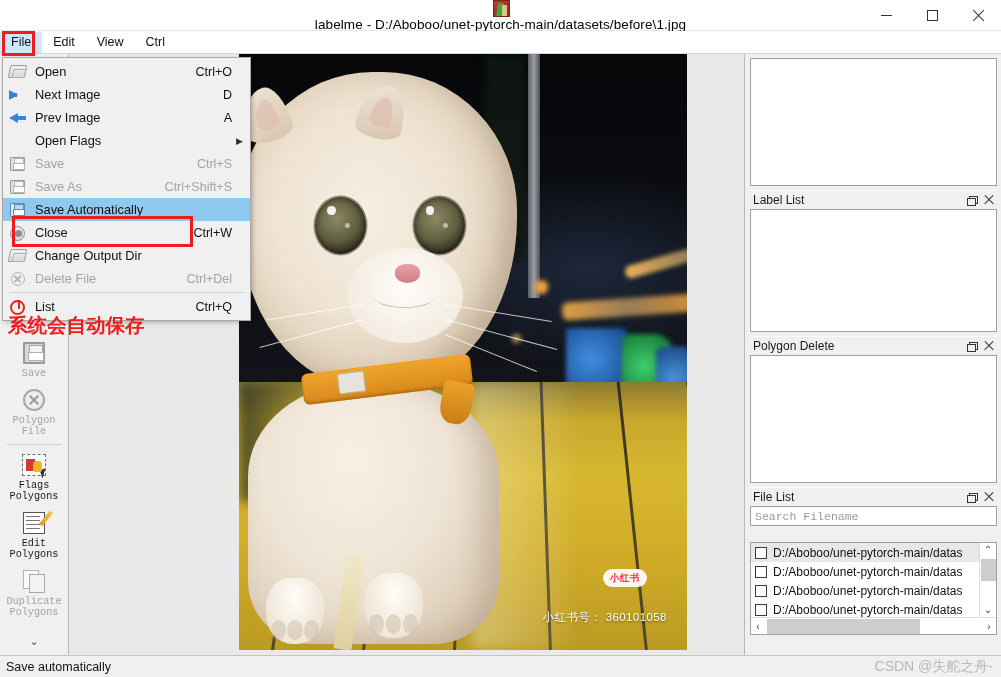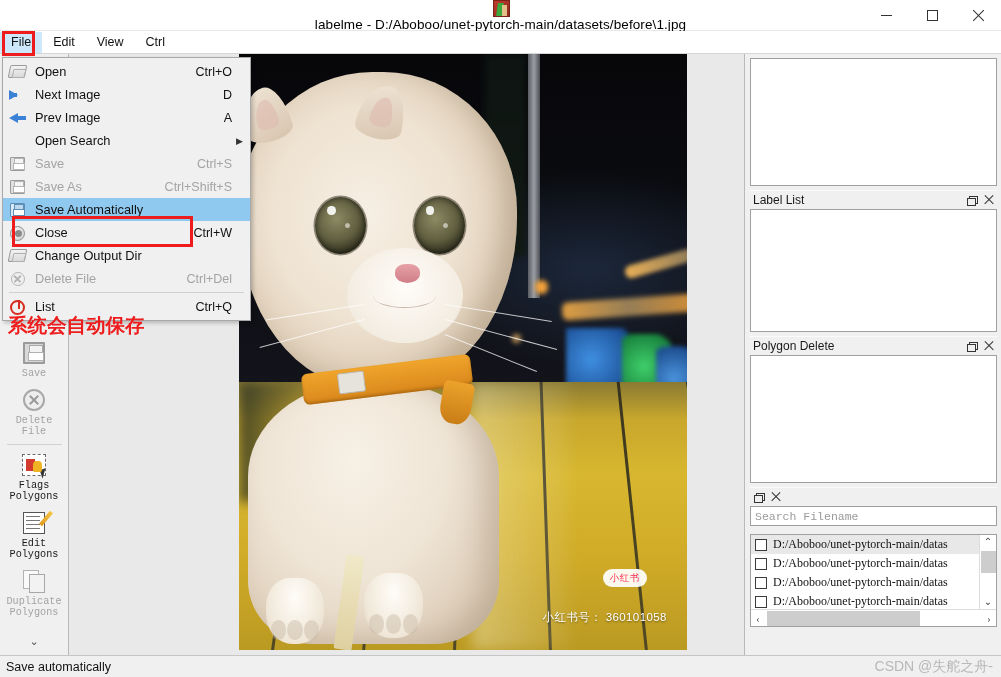--- a/index.html
+++ b/index.html
@@ -276,21 +276,21 @@
   .paw .toe { position:absolute; bottom:6%; width:26%; height:30%; border-radius:50%; background:rgba(200,185,165,.45); }
   .stick {
     position:absolute; left: 22.5%; top: 84%; width: 4%; height: 16%;
     background: linear-gradient(#f0e8c8,#ded0a0);
     transform: rotate(8deg); border-radius: 2px;
   }
   
   .xhs-badge {
     position:absolute; right: 9%; bottom: 10.5%;
     background: rgba(255,255,255,.92); color: #fb2b4c;
-    font-size: 9.5px; font-weight: normal; padding: 2.5px 7px; border-radius: 9px;
+    font-size: 9.5px; font-weight: bold; padding: 2.5px 7px; border-radius: 9px;
     letter-spacing: .5px;
   }
   .xhs-id {
     position:absolute; right: 4.5%; bottom: 4.2%;
     color: #fff; font-size: 11.5px; letter-spacing: .4px;
     text-shadow: 0 1px 2px rgba(0,0,0,.45);
   }
 
   
   .dock {
@@ -332,21 +332,21 @@
     display: flex; align-items: center; padding-left: 4px;
   }
   .search-box input {
     border: 0; outline: 0; width: 100%; height: 16px;
     font-family: "Liberation Mono", monospace; font-size: 11.5px; color: #222; background: transparent;
   }
   .search-box input::placeholder { color: #9a9a9a; }
 
   .filelist-wrap {
     position: relative; background:#fff; border: 1px solid #a0a0a0;
-    height: 93px; overflow: hidden; margin-top: 8px; font-family: Liberation Serif, serif;
+    height: 93px; overflow: hidden; margin-top: 16px;
   }
   .filelist { position:absolute; left:0; top:0; right:17px; bottom:17px; overflow:hidden; }
   .file-row {
     display:flex; align-items:center; height: 19px; padding-left: 4px; white-space: nowrap;
   }
   .file-row.sel { background: #e8e8e8; }
   .file-cb {
     width: 12px; height: 12px; border: 1.3px solid #3b3b3b; background:#fff;
     margin-right: 6px; flex: 0 0 auto;
   }
@@ -461,21 +461,21 @@
     <div class="tool disabled">
       <div class="ticon">
           <div class="ic-save"></div>
         </div>
       <div class="tlabel">Save</div>
     </div>
     <div class="tool disabled">
       <div class="ticon">
           <div class="ic-del"></div>
         </div>
-      <div class="tlabel">Delete
+      <div class="tlabel">Polygon
 File</div>
     </div>
     <div class="tool-sep"></div>
     <div class="tool">
       <div class="ticon">
           <div class="ic-create">
             <i class="ic-cursor"></i>
           </div>
         </div>
       <div class="tlabel">Flags
@@ -595,20 +595,21 @@
           </div>
         <div class="panel-btn">
             <span class="close-glyph"></span>
           </div>
       </div>
       <div class="panel-body polygons"></div>
     </div>
 
     <div class="panel">
       <div class="panel-head">
+        <div class="panel-title">File List</div>
         <div class="panel-btn">
             <span class="float-glyph"></span>
           </div>
         <div class="panel-btn">
             <span class="close-glyph"></span>
           </div>
       </div>
       <div class="search-box">
         <input type="text" placeholder="Search Filename" style="">
       </div>
@@ -664,21 +665,21 @@
     </div>
     <div class="mrow">
       <span class="micon">
           <i class="i-arr-l"></i>
         </span>
       <span class="mlabel">Prev Image</span>
       <span class="mkey">A</span>
     </div>
     <div class="mrow">
       <span class="micon"></span>
-      <span class="mlabel">Open Search</span>
+      <span class="mlabel">Open Flags</span>
       <span class="msub">▶</span>
     </div>
     <div class="mrow dis">
       <span class="micon">
           <i class="i-disk"></i>
         </span>
       <span class="mlabel">Save</span>
       <span class="mkey">Ctrl+S</span>
     </div>
     <div class="mrow dis">

